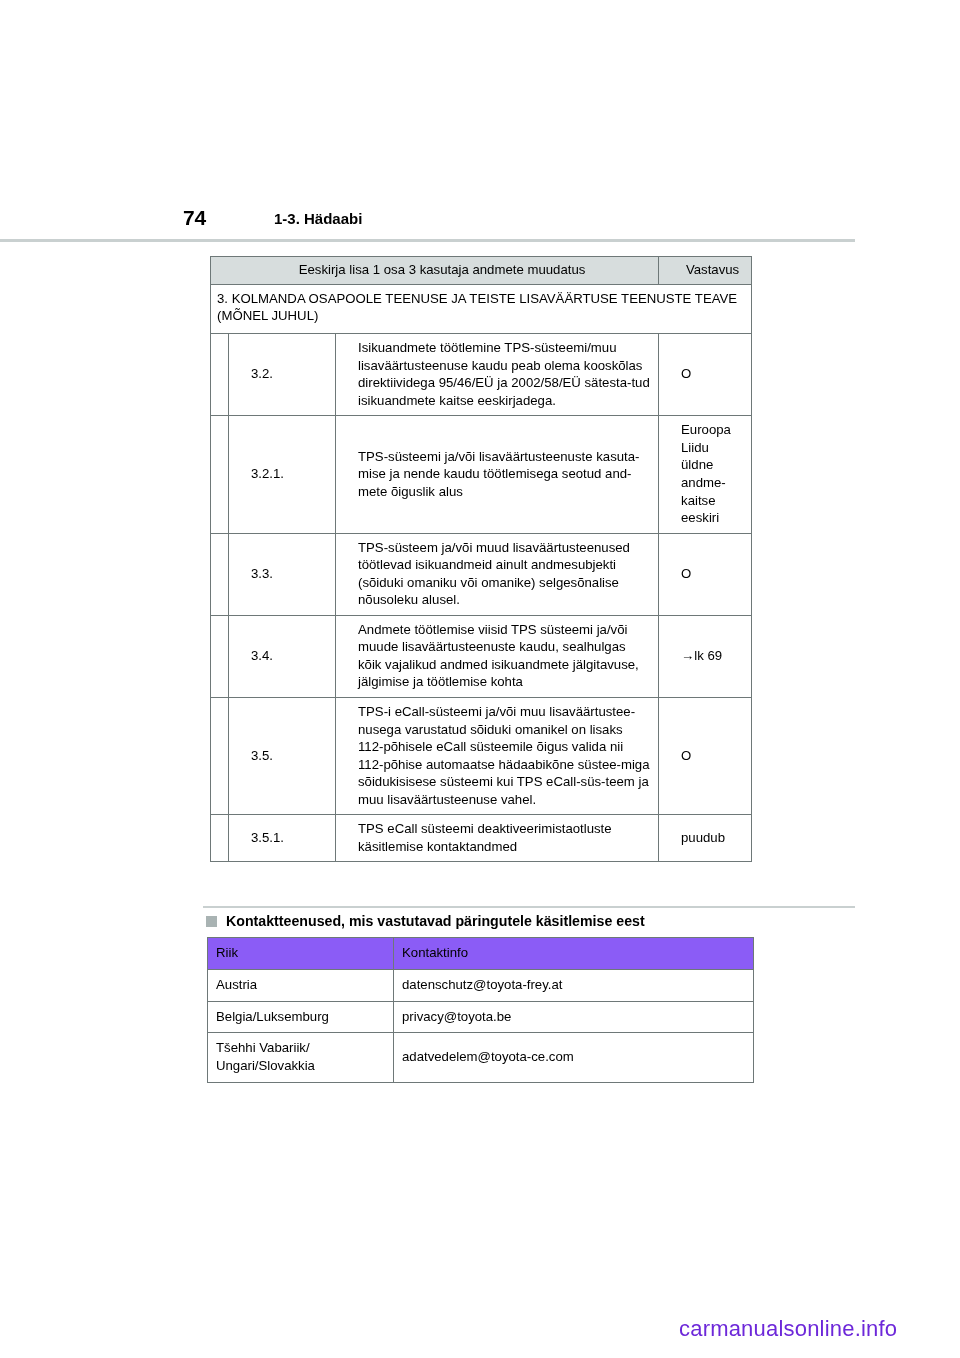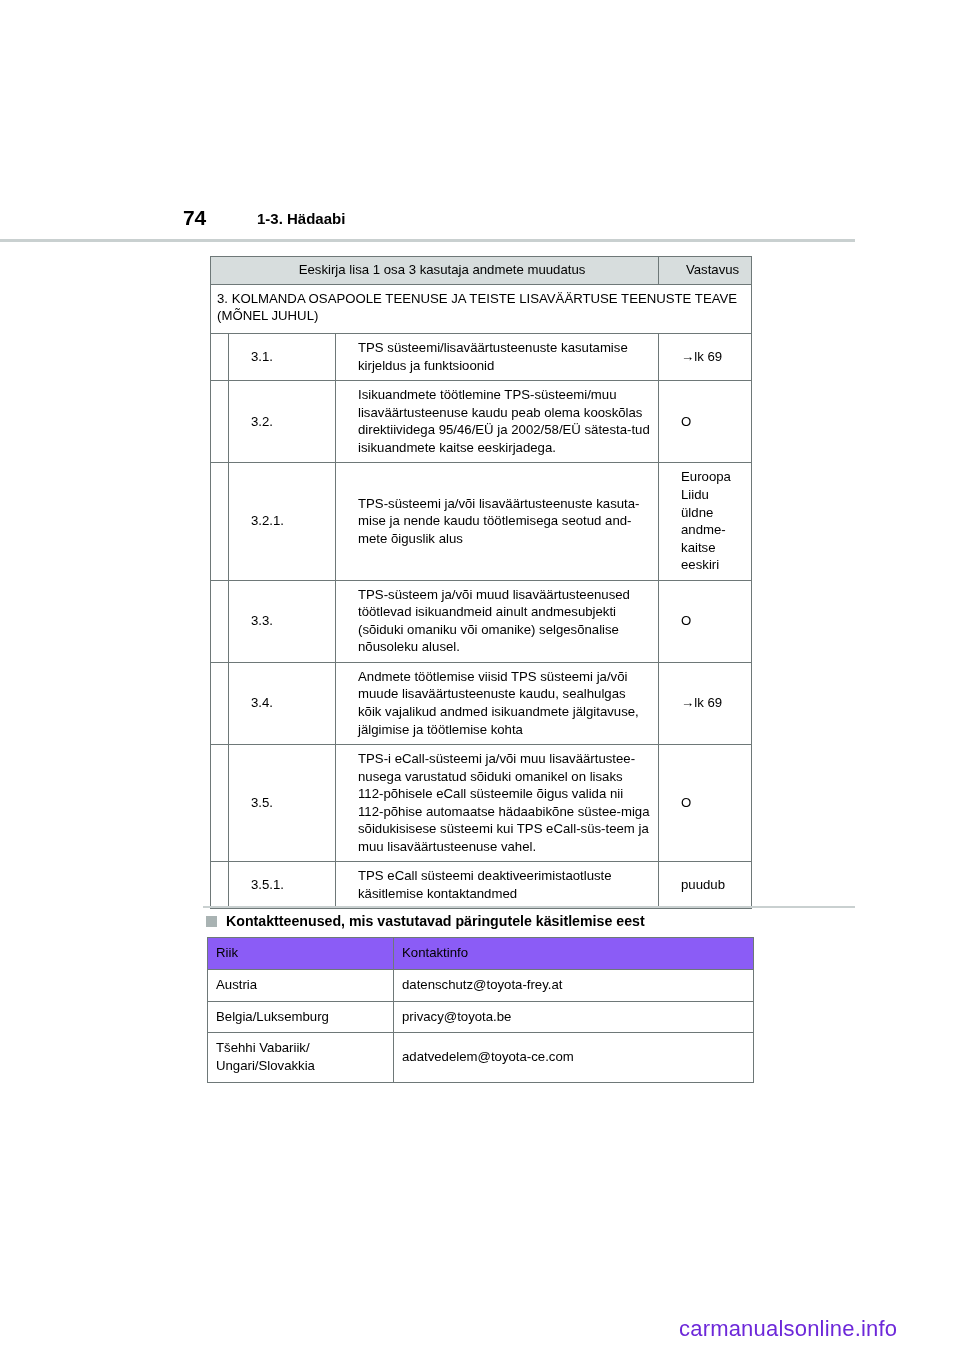--- a/index.html
+++ b/index.html
@@ -28,21 +28,21 @@
     position: absolute;
     left: 183px;
     top: 0px;
     font-size: 21px;
     font-weight: bold;
     letter-spacing: -0.3px;
     text-align: right;
   }
   .header-title {
     position: absolute;
-    left: 257px;
+    left: 274px;
     top: 4px;
     font-size: 15px;
     font-weight: bold;
   }
   .header-rule {
     position: absolute;
     left: 0px;
     top: 33px;
     width: 855px;
     height: 3px;
@@ -178,26 +178,20 @@
   <thead>
     <tr>
       <th class="hdr" colspan="3">Eeskirja lisa 1 osa 3 kasutaja andmete muudatus</th>
       <th class="hdr">Vastavus</th>
     </tr>
   </thead>
   <tbody id="compliance-body">
     <tr>
       <td class="section-title" colspan="4">3. KOLMANDA OSAPOOLE TEENUSE JA TEISTE LISAVÄÄRTUSE TEENUSTE TEAVE (MÕNEL JUHUL)</td>
     </tr>
-  <tr>
-        <td class="cell-indent"></td>
-        <td class="cell-num">3.1.</td>
-        <td class="cell-desc">TPS süsteemi/lisaväärtusteenuste kasutamise kirjeldus ja funktsioonid</td>
-        <td class="cell-comp arrow-ref">→lk 69</td>
-      </tr>
       <tr>
         <td class="cell-indent"></td>
         <td class="cell-num">3.2.</td>
         <td class="cell-desc">Isikuandmete töötlemine TPS-süsteemi/muu lisaväärtusteenuse kaudu peab olema kooskõlas direktiividega 95/46/EÜ ja 2002/58/EÜ sätesta-tud isikuandmete kaitse eeskirjadega.</td>
         <td class="cell-comp">O</td>
       </tr>
       <tr>
         <td class="cell-indent"></td>
         <td class="cell-num">3.2.1.</td>
         <td class="cell-desc">TPS-süsteemi ja/või lisaväärtusteenuste kasuta-mise ja nende kaudu töötlemisega seotud and-mete õiguslik alus</td>

